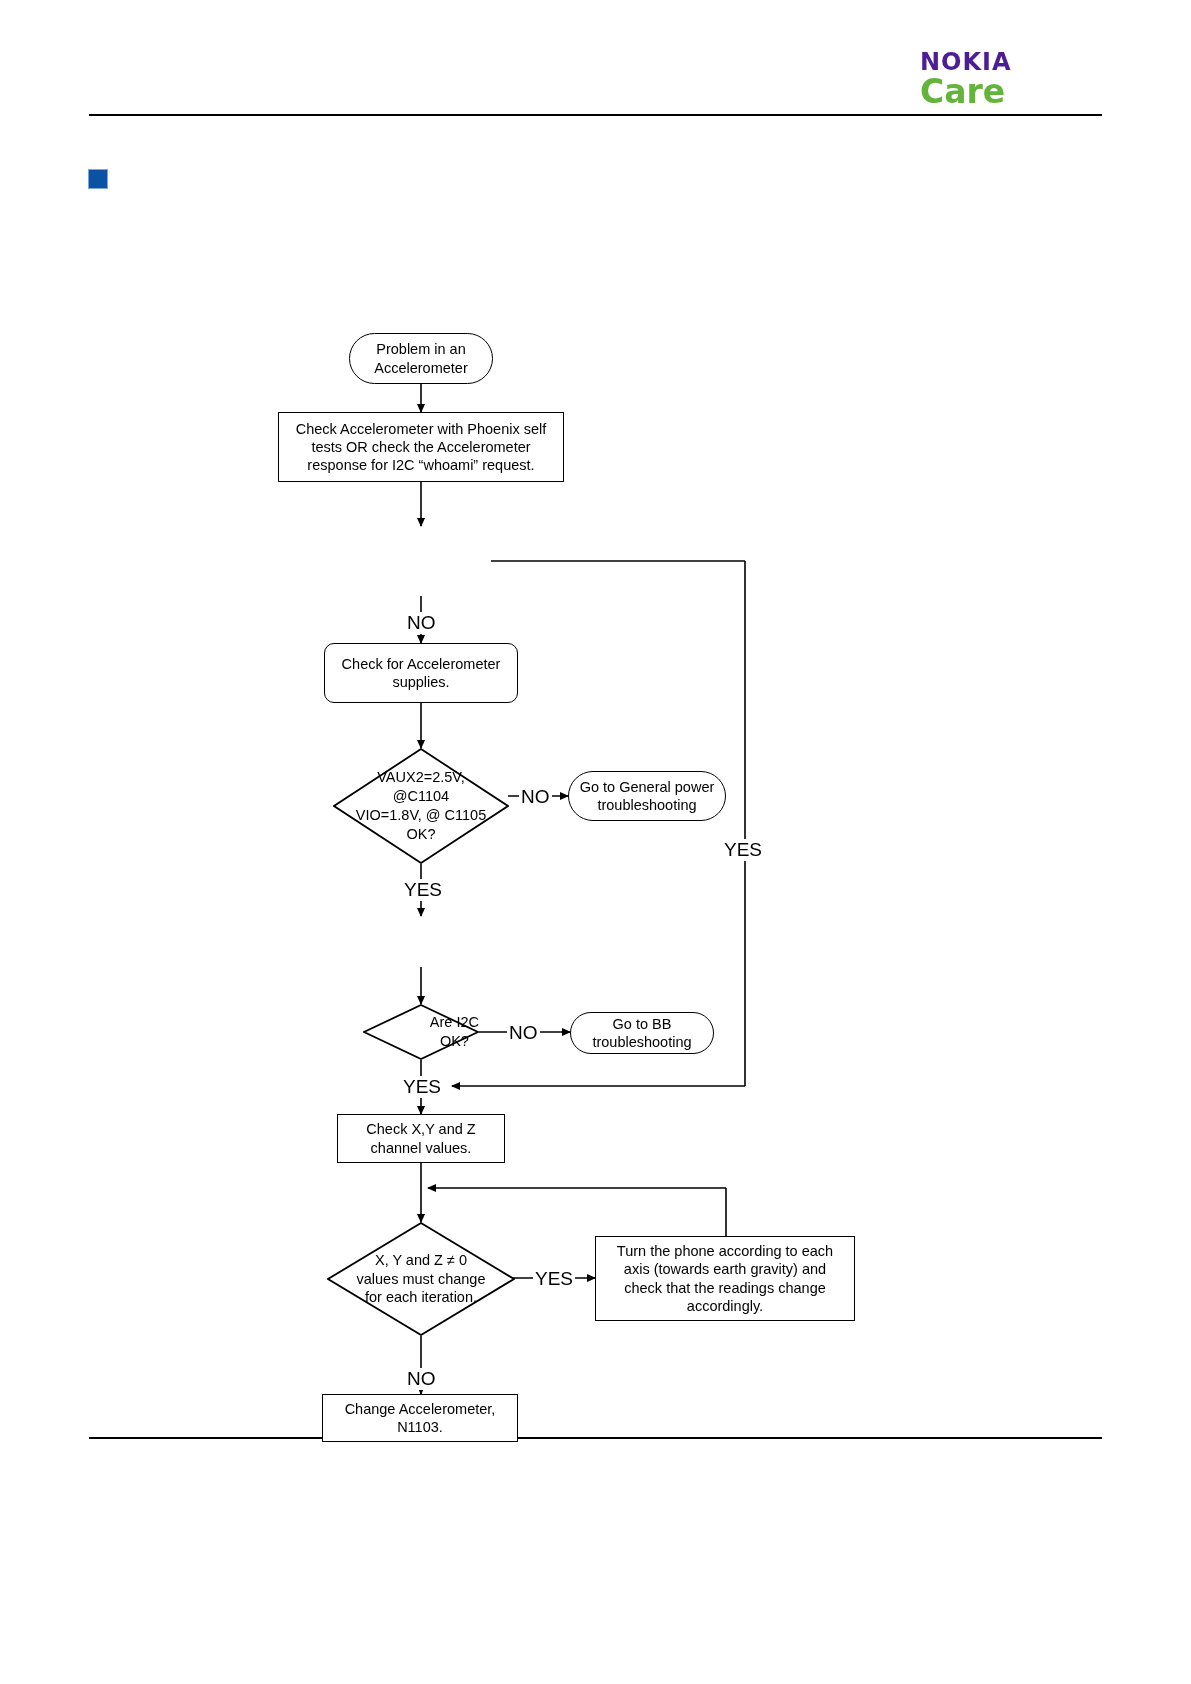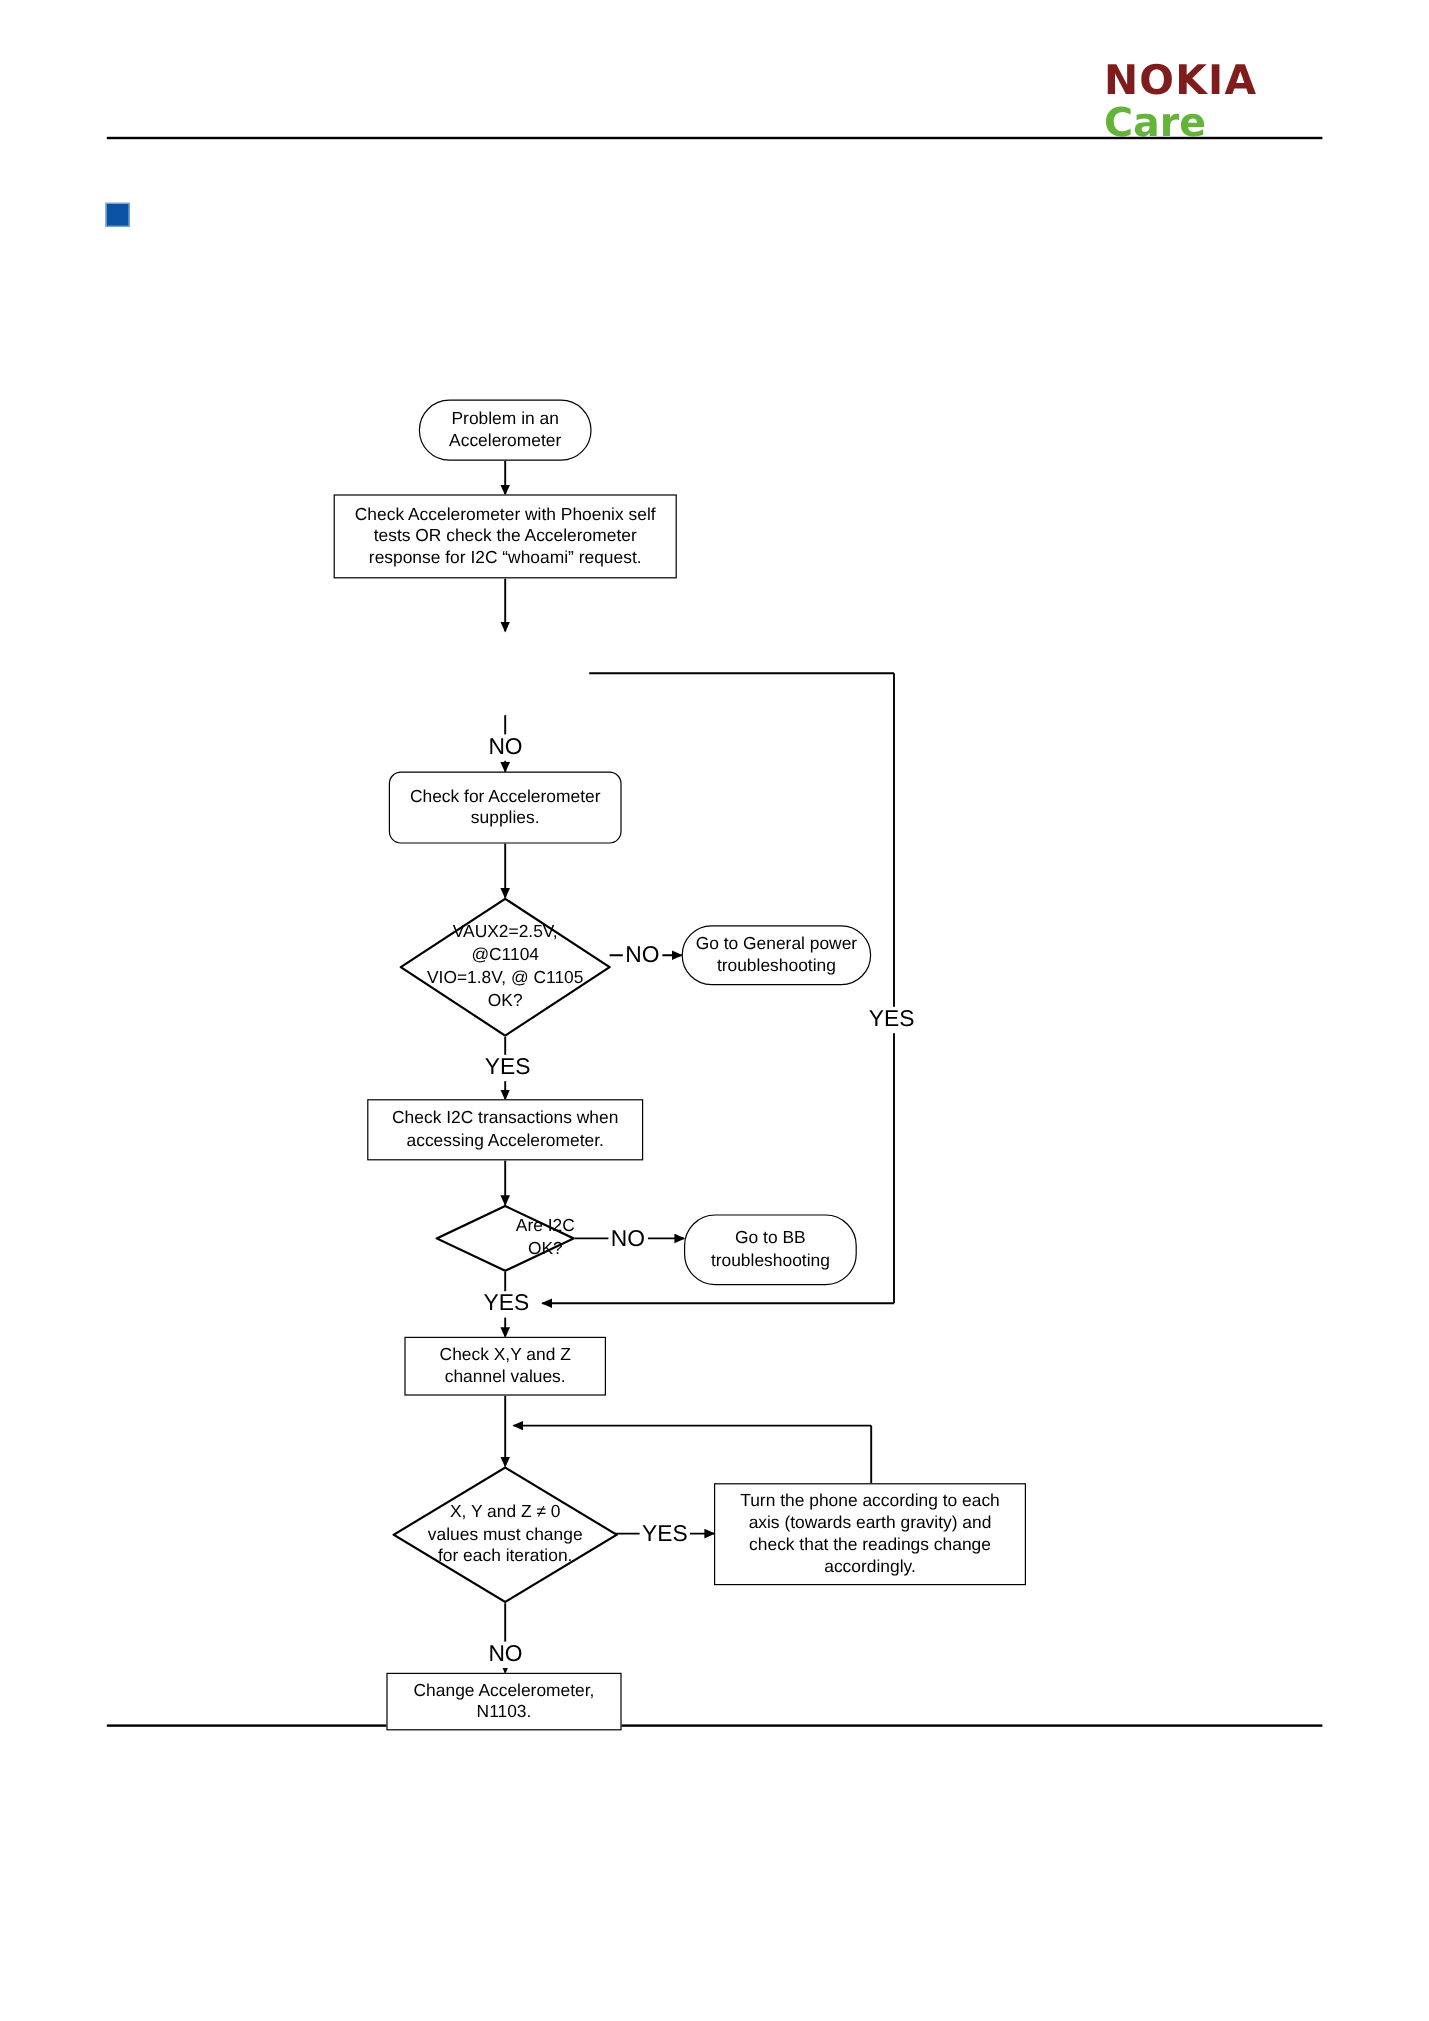--- a/index.html
+++ b/index.html
@@ -20,24 +20,24 @@
   .logo-block {
     position: absolute;
     left: 920px;
     top: 50px;
     width: 140px;
     text-align: left;
     line-height: 1;
   }
   .logo-nokia {
     font-family: "DejaVu Sans", sans-serif;
-    font-size: 34px;
+    font-size: 24px;
     font-weight: bold;
     letter-spacing: 1px;
-    color: #7f1d1d;
+    color: #4c1d95;
     display: block;
   }
   .logo-care {
     font-family: "DejaVu Sans", sans-serif;
     font-size: 33px;
     font-weight: bold;
     color: #64b43c;
     display: block;
     margin-top: 1px;
   }
@@ -215,34 +215,30 @@
 @C1104
 VIO=1.8V, @ C1105
 OK?</span>
   </div>
 
   <div class="node terminator" style="left:568px; top:745px; width:158px; height:50px;">
     <span class="txt">Go to General power
 troubleshooting</span>
   </div>
 
-  <div class="node process" style="left:306px; top:890px; width:230px; height:51px;">
-    <span class="txt">Check I2C transactions when
-accessing Accelerometer.</span>
-  </div>
 
   <div class="node decision" style="left:363px; top:978px; width:116px; height:56px;justify-content:flex-end;">
     <svg class="diamond-shape" viewBox="0 0 116 56" preserveAspectRatio="none">
       <polygon points="58,1 115,28 58,55 1,28" fill="#fff" stroke="#000" stroke-width="1.8" vector-effect="non-scaling-stroke"></polygon>
     </svg>
     <span class="txt">Are I2C
 OK?</span>
   </div>
 
-  <div class="node terminator" style="left:570px; top:986px; width:144px; height:59px;">
+  <div class="node terminator" style="left:570px; top:986px; width:144px; height:42px;">
     <span class="txt">Go to BB
 troubleshooting</span>
   </div>
 
   <div class="node process" style="left:337px; top:1088px; width:168px; height:49px;">
     <span class="txt">Check X,Y and Z
 channel values.</span>
   </div>
 
   <div class="node decision" style="left:327px; top:1196px; width:188px; height:114px;">

